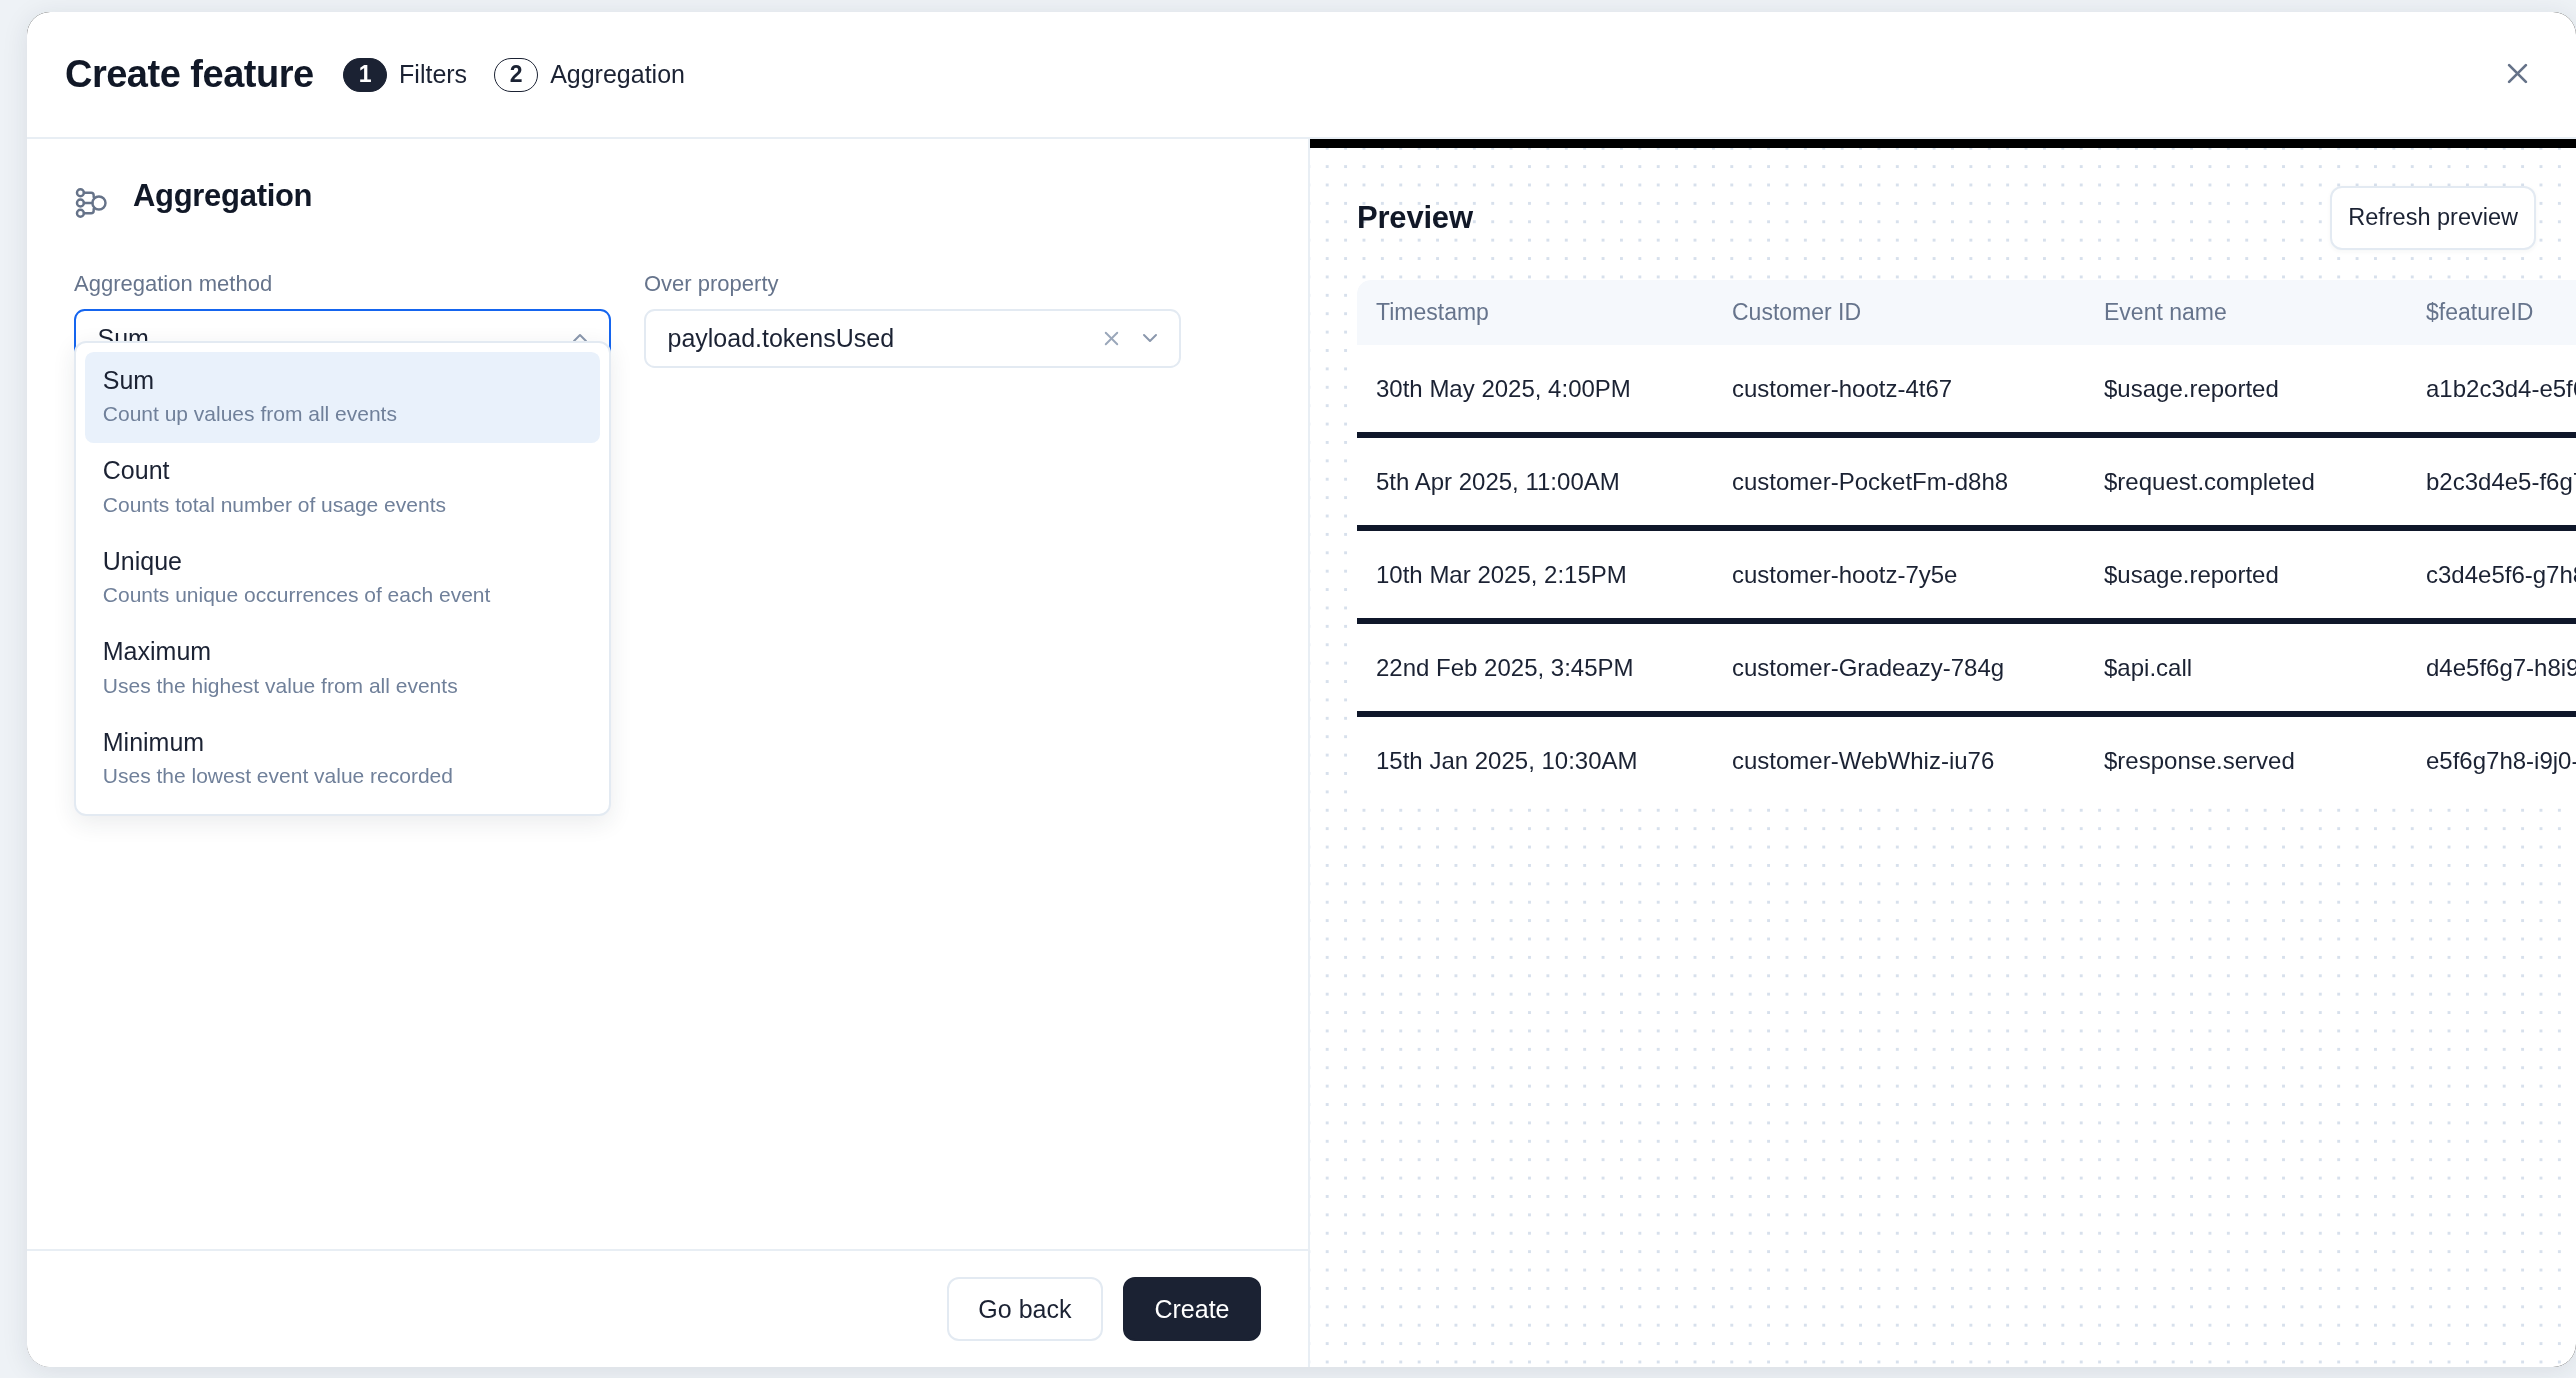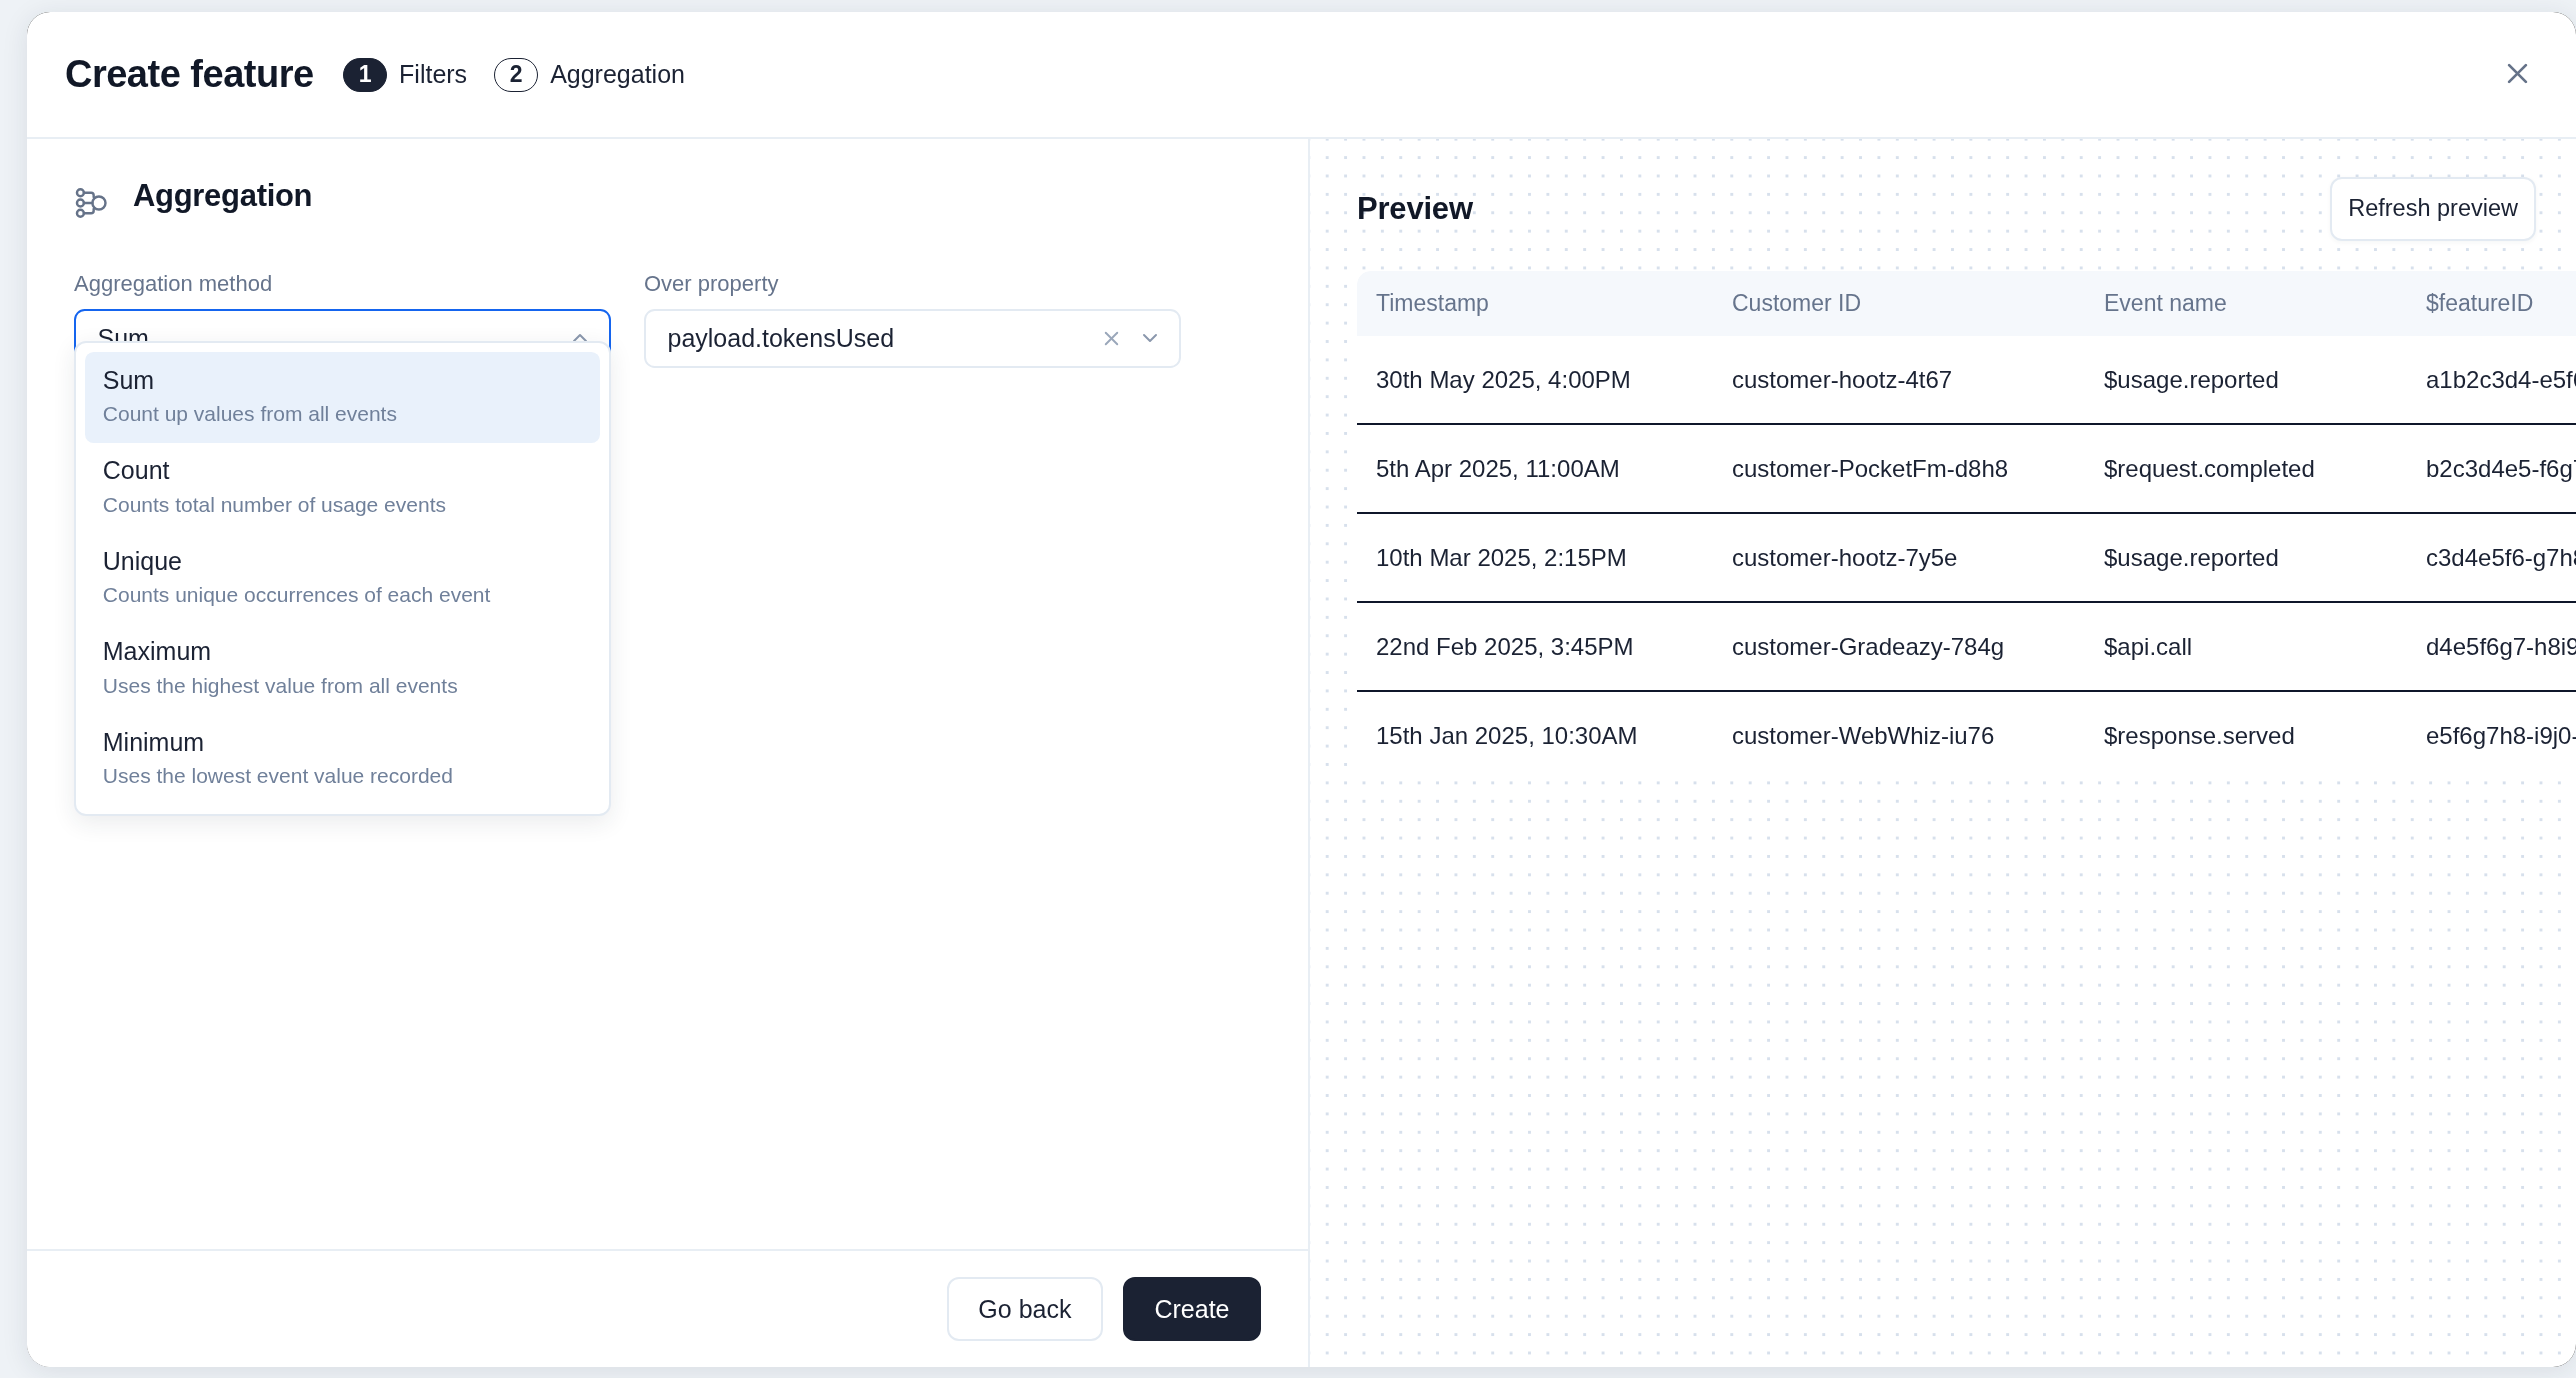--- a/index.html
+++ b/index.html
@@ -314,20 +314,21 @@
 
   
   .right-panel {
     flex: 1 1 auto;
     position: relative;
     background-color: #ffffff;
     background-image: radial-gradient(#d7e0ec 1.6px, transparent 1.6px);
     background-size: 18.4px 18.4px;
     background-position: 8px 9.4px;
     overflow: hidden;
+    margin-top: 9px;
   }
 
   .preview-head {
     display: flex;
     align-items: center;
     justify-content: space-between;
     padding: 38px 0 0 0;
     margin: 0 40px 0 47px;
     height: 101px;
   }
@@ -382,21 +383,21 @@
   }
 
   table.preview-table th:first-child {
     border-top-left-radius: 13.4px;
   }
 
   table.preview-table td {
     font-size: 24px;
     color: #1b2233;
     padding: 29.5px 0 29.5px 19px;
-    border-bottom: 2px solid #0f172a;
+    border-bottom: 6px solid #0f172a;
     white-space: nowrap;
     overflow: hidden;
     background: #ffffff;
   }
 
   table.preview-table tr:last-child td {
     border-bottom: none;
   }
 
   col.c-ts    { width: 356px; }

